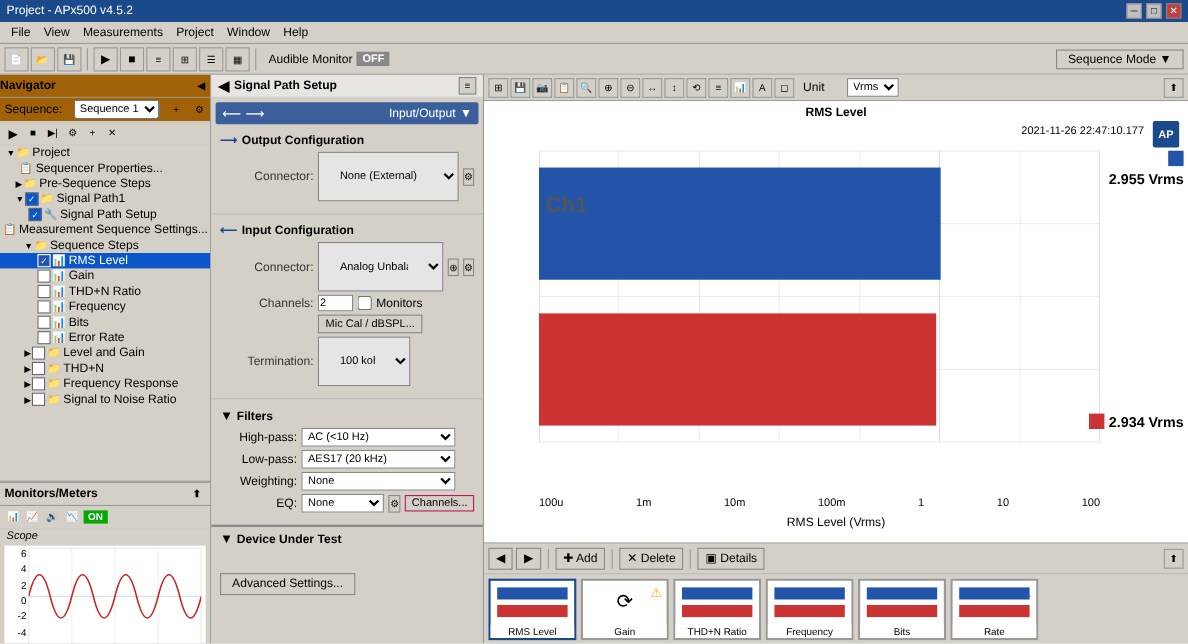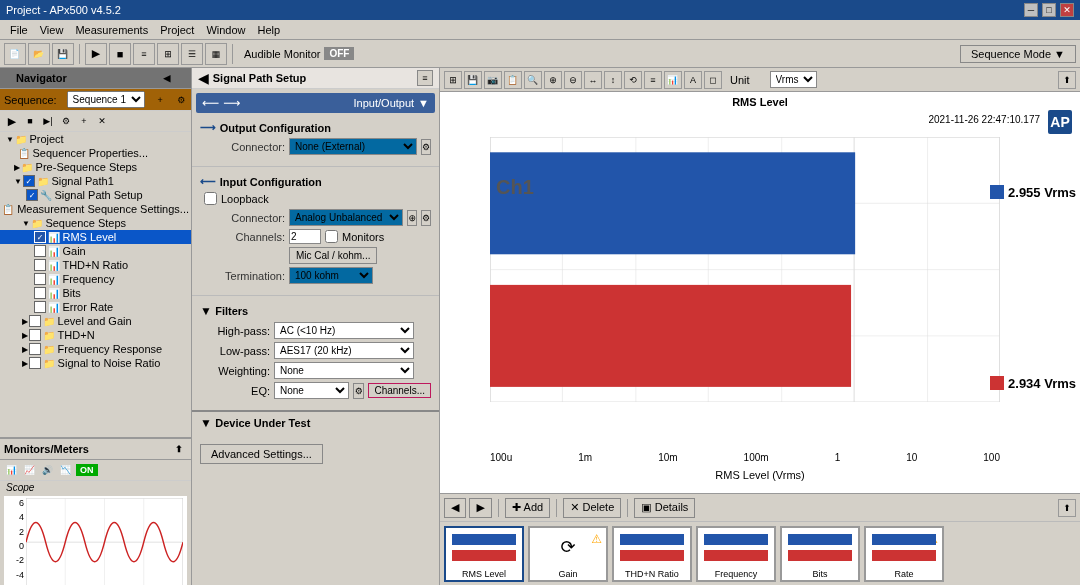--- a/index.html
+++ b/index.html
@@ -23,21 +23,21 @@
     .off-badge { background: #888; color: white; padding: 1px 5px; font-size: 10px; font-weight: bold; }
     .sequence-mode-btn { margin-left: auto; background: #d4d0c8; border: 1px solid #888; padding: 2px 10px; font-size: 11px; cursor: pointer; }
 
     
     #main-layout { display: flex; height: calc(585px - 68px); }
 
     
     #left-panel { width: 192px; display: flex; flex-direction: column; background: #d4d0c8; border-right: 1px solid #999; }
     
     #navigator { height: 370px; border-bottom: 1px solid #999; overflow: hidden; }
-    #navigator-header { background: #737373; padding: 2px 16px; font-size: 11px; font-weight: bold; display: flex; align-items: center; justify-content: space-between; border-bottom: 1px solid #999; }
+    #navigator-header { background: #a16207; padding: 2px 0; font-size: 11px; font-weight: bold; display: flex; align-items: center; justify-content: space-between; border-bottom: 1px solid #999; }
     
     #sequence-bar { background: #a16207; padding: 2px 4px; display: flex; align-items: center; gap: 10px; font-size: 11px; border-bottom: 1px solid #ccc; }
     #seq-toolbar { display: flex; align-items: center; gap: 2px; padding: 2px 4px; border-bottom: 1px solid #ccc; }
     
     .tree-area { overflow-y: auto; height: 300px; }
     .tree-item { display: flex; align-items: center; padding: 1px 2px; cursor: pointer; font-size: 11px; white-space: nowrap; }
     .tree-item.selected { background: #0a56c8; color: white; }
     .tree-item .indent { display: inline-block; }
     .tree-item .icon { margin-right: 2px; font-size: 10px; }
     .checkbox { width: 12px; height: 12px; border: 1px solid #666; background: white; display: inline-flex; align-items: center; justify-content: center; margin-right: 2px; font-size: 8px; }
@@ -52,49 +52,49 @@
     .scope-label { font-size: 10px; font-style: italic; padding: 1px 6px; }
     #scope-graph { background: white; margin: 2px 4px; height: 100px; position: relative; overflow: hidden; }
     
     
     #middle-panel { width: 248px; background: #d4d0c8; border-right: 1px solid #999; overflow-y: auto; }
     
     .config-section { padding: 4px 8px; }
     .config-section-title { font-weight: bold; font-size: 11px; margin-bottom: 4px; display: flex; align-items: center; gap: 4px; }
     .config-row { display: flex; align-items: center; margin-bottom: 3px; gap: 4px; font-size: 11px; }
     .config-label { width: 85px; text-align: right; flex-shrink: 0; color: #333; }
-    .config-select { width: 100%; font-size: 10px; padding: 1px; border: 1px solid #888; background: #0369a1; }
+    .config-select { width: 100%; font-size: 10px; padding: 15px; border: 1px solid #888; background: #e5e5e5; }
     .config-input { width: 50px; font-size: 10px; padding: 1px 2px; border: 1px solid #888; background: white; }
     .section-divider { border: none; border-top: 1px solid #bbb; margin: 4px 0; }
     .loopback-row { display: flex; align-items: center; gap: 4px; margin-left: 4px; font-size: 11px; }
     .spinner { width: 32px; font-size: 10px; padding: 1px; border: 1px solid #888; background: white; }
     
     .filters-section { padding: 4px 8px; }
     .filters-title { font-weight: bold; font-size: 11px; margin-bottom: 4px; }
     .filter-row { display: flex; align-items: center; margin-bottom: 3px; gap: 4px; font-size: 11px; }
     .filter-label { width: 70px; text-align: right; flex-shrink: 0; }
     .filter-select { width: 140px; font-size: 10px; padding: 1px; border: 1px solid #888; background: white; }
     
     .dut-section { padding: 4px 8px; border-top: 2px solid #888; margin-top: 4px; }
     .dut-title { font-weight: bold; font-size: 11px; margin-bottom: 4px; }
     .dut-row { display: flex; align-items: center; gap: 4px; font-size: 11px; }
     
-    .adv-settings-btn { margin: 6px 8px; padding: 3px 10px; font-size: 11px; border: 1px solid #888; background: #d4d0c8; cursor: pointer; }
+    .adv-settings-btn { margin: 16px 8px; padding: 3px 10px; font-size: 11px; border: 1px solid #888; background: #d4d0c8; cursor: pointer; }
 
     
     #right-panel { flex: 1; display: flex; flex-direction: column; background: #f0f0f0; }
     #chart-toolbar { background: #d4d0c8; height: 24px; display: flex; align-items: center; padding: 0 4px; gap: 2px; border-bottom: 1px solid #999; }
     .chart-btn { width: 18px; height: 18px; background: #d4d0c8; border: 1px solid #999; display: flex; align-items: center; justify-content: center; font-size: 9px; cursor: pointer; }
     .unit-label { font-size: 11px; margin-left: 6px; }
     .unit-select { font-size: 10px; padding: 1px; border: 1px solid #888; background: white; margin-left: 18px; }
     
     #chart-area { flex: 1; background: white; position: relative; overflow: hidden; }
     #chart-title { text-align: center; font-size: 11px; font-weight: bold; padding: 4px; }
     #chart-timestamp { position: absolute; right: 40px; top: 22px; font-size: 10px; }
-    #chart-ap-logo { position: absolute; right: 8px; top: 18px; width: 24px; height: 24px; background: #1a4a8a; display: flex; align-items: center; justify-content: center; color: white; font-size: 14px; font-weight: bold; border-radius: 2px; }
+    #chart-ap-logo { position: absolute; right: 8px; top: 18px; width: 24px; height: 24px; background: #1a4a8a; display: flex; align-items: center; justify-content: center; color: white; font-size: 10px; font-weight: bold; border-radius: 2px; }
     
     
     #bottom-strip { background: #d4d0c8; height: 28px; display: flex; align-items: center; padding: 0 4px; gap: 3px; border-top: 1px solid #999; }
     .bottom-btn { height: 20px; padding: 0 6px; background: #d4d0c8; border: 1px solid #888; font-size: 11px; cursor: pointer; display: flex; align-items: center; gap: 2px; }
     
     
     #thumbnails { background: #d4d0c8; height: 64px; display: flex; align-items: center; padding: 2px 4px; gap: 4px; border-top: 1px solid #bbb; overflow-x: auto; }
     .thumbnail { width: 80px; height: 56px; border: 2px solid #999; background: white; cursor: pointer; display: flex; flex-direction: column; align-items: center; justify-content: flex-end; position: relative; }
     .thumbnail.active { border: 2px solid #1a4a8a; }
     .thumbnail-label { font-size: 9px; background: rgba(255,255,255,0.9); width: 100%; text-align: center; padding: 1px; }
@@ -368,41 +368,37 @@
     </div>
     
     <hr class="section-divider">
     
     
     <div class="config-section">
       <div class="config-section-title">
         <span style="color:#1a4a8a;">⟵</span>
         <span>Input Configuration</span>
       </div>
-      <div class="loopback-row">
-        <input type="checkbox" style="">
-        <span>Loopback</span>
-      </div>
       <div class="config-row" style="margin-top:4px;">
         <span class="config-label">Connector:</span>
         <select class="config-select">
           <option>Analog Unbalanced</option>
         </select>
         <div class="small-btn">⊕</div>
         <div class="small-btn">⚙</div>
       </div>
       <div class="config-row">
         <span class="config-label">Channels:</span>
         <input type="number" class="spinner" value="2" style="">
         <input type="checkbox" style="">
         <span>Monitors</span>
       </div>
       <div class="config-row">
         <span class="config-label"></span>
-        <button style="font-size:10px;padding:2px 6px;background:#d4d0c8;border:1px solid #888;cursor:pointer;">Mic Cal / kohm...</button>
+        <button style="font-size:10px;padding:2px 6px;background:#d4d0c8;border:1px solid #888;cursor:pointer;">Mic Cal / dBSPL...</button>
       </div>
       <div class="config-row">
         <span class="config-label">Termination:</span>
         <select class="config-select" style="width:84px;">
           <option>100 kohm</option>
         </select>
       </div>
     </div>
     
     <hr class="section-divider">
@@ -502,21 +498,21 @@
         <rect x="0" y="15" width="358" height="100" fill="#2255aa"></rect>
 
         <rect x="0" y="145" width="354" height="100" fill="#cc3333"></rect>
       </svg>
 
       <div style="position:absolute;left:56px;top:45px;font-size:20px;font-weight:bold;color:#555;line-height:100px;display:flex;align-items:center;">
         <span>Ch1</span>
       </div>
 
 
-      <div style="position:absolute;right:4px;top:45px;height:110px;display:flex;align-items:center;gap:4px;font-size:13px;font-weight:bold;">
+      <div style="position:absolute;right:4px;top:45px;height:110px;display:flex;align-items:flex-end;gap:4px;font-size:13px;font-weight:bold;flex-direction:column;">
         <div style="width:14px;height:14px;background:#2255aa;flex-shrink:0;"></div>
         <span>2.955 Vrms</span>
       </div>
 
       <div style="position:absolute;right:4px;bottom:55px;height:110px;display:flex;align-items:center;gap:4px;font-size:13px;font-weight:bold;">
         <div style="width:14px;height:14px;background:#cc3333;flex-shrink:0;"></div>
         <span>2.934 Vrms</span>
       </div>
 
       <div style="position:absolute;bottom:30px;left:50px;right:80px;display:flex;justify-content:space-between;font-size:10px;">

